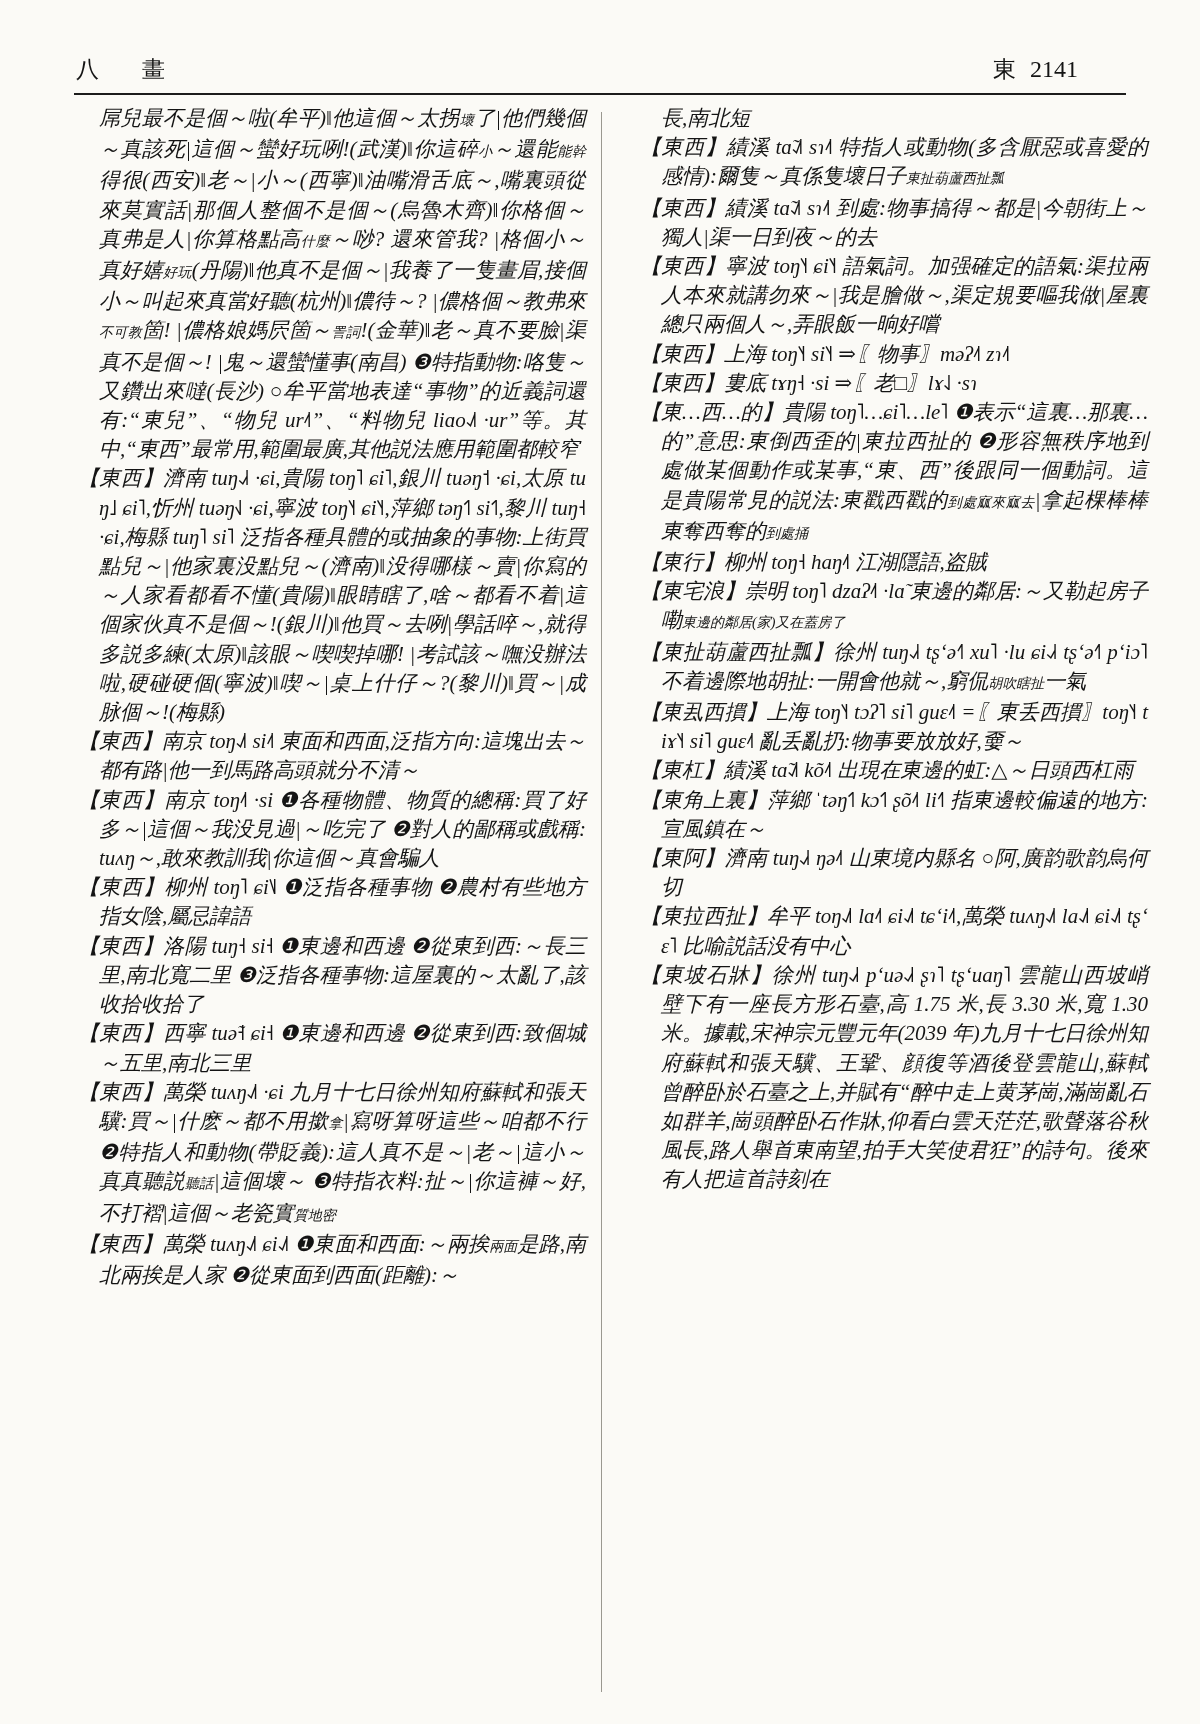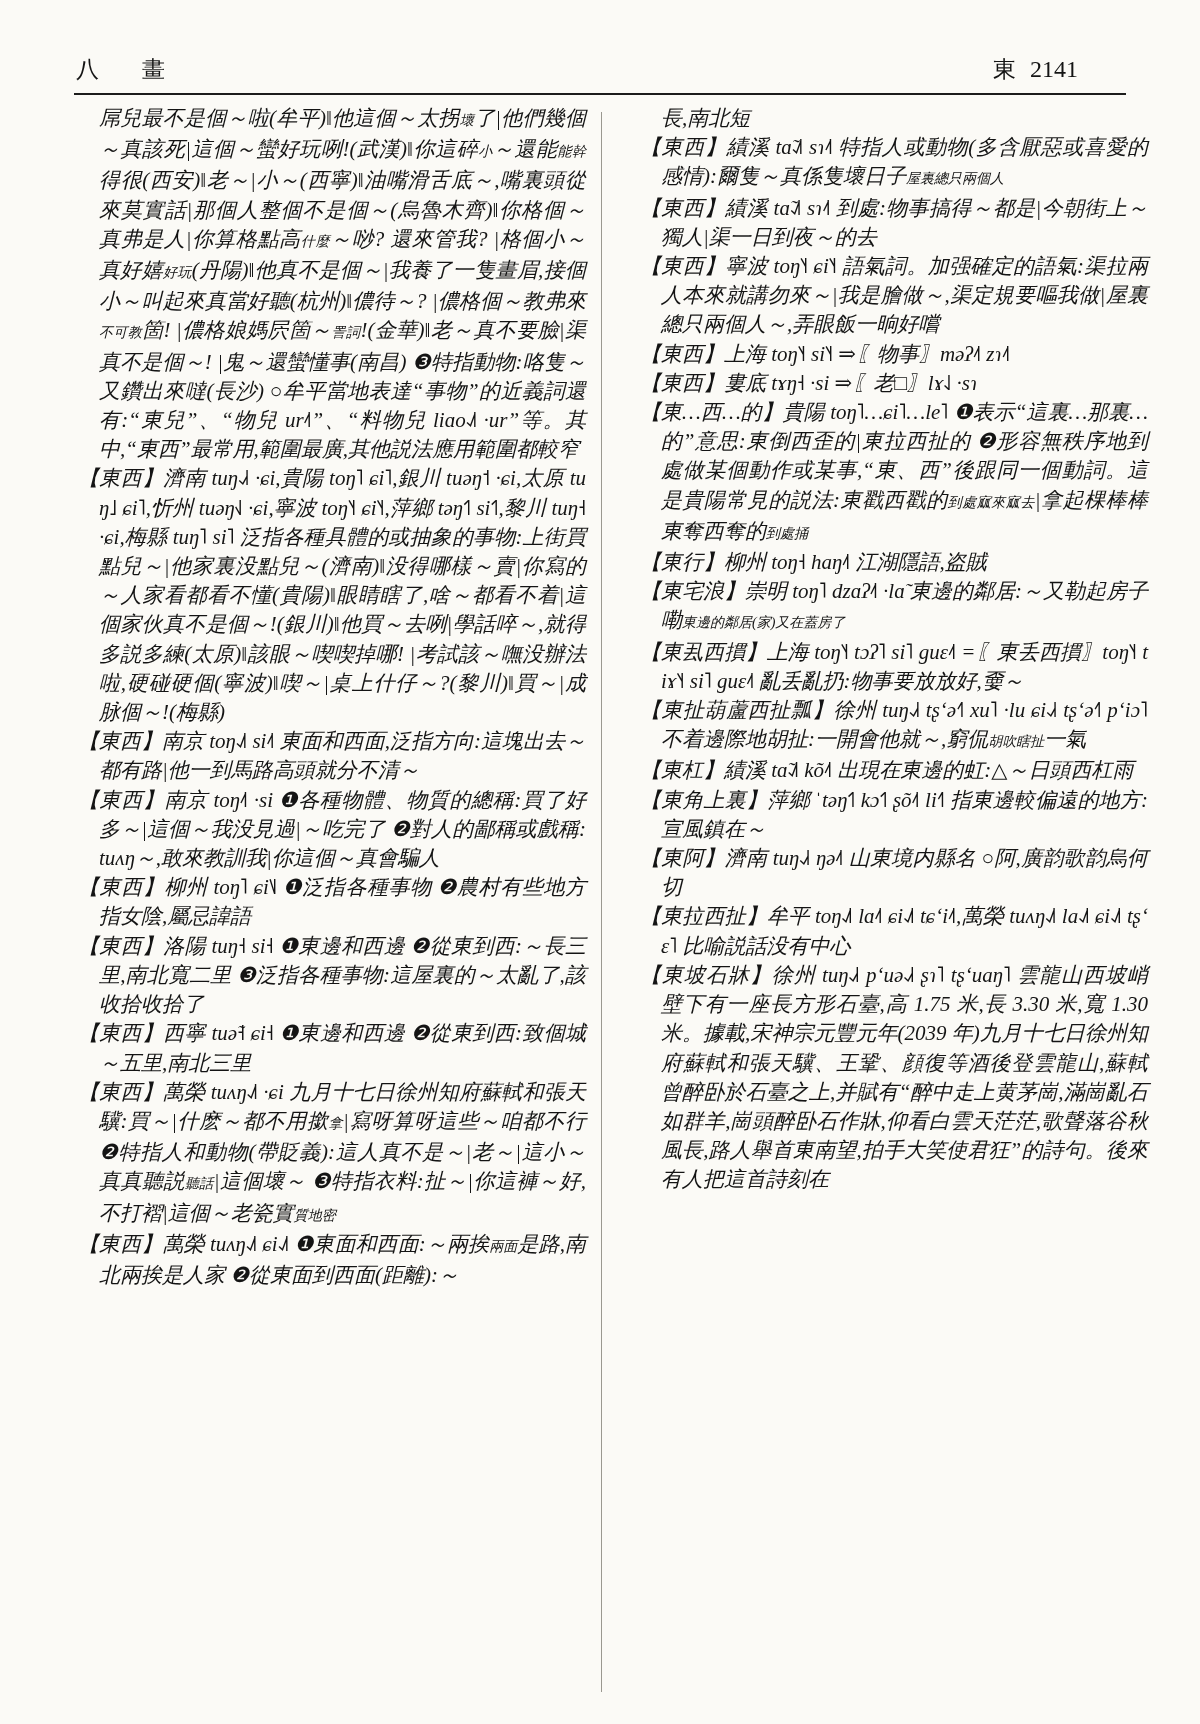--- a/index.html
+++ b/index.html
@@ -65,30 +65,30 @@
       <p class="entry hang"><span class="big">【東西】南京 toŋ˨˩˦ si˨˦ 東面和西面,泛指方向:這塊出去～都有路|他一到馬路高頭就分不清～</span></p>
       <p class="entry hang"><span class="big">【東西】南京 toŋ˨˦ ·si ❶各種物體、物質的總稱:買了好多～|這個～我没見過|～吃完了 ❷對人的鄙稱或戲稱:tuʌŋ～,敢來教訓我|你這個～真會騙人</span></p>
       <p class="entry hang"><span class="big">【東西】柳州 toŋ˥ ɕi˥˩ ❶泛指各種事物 ❷農村有些地方指女陰,屬忌諱語</span></p>
       <p class="entry hang"><span class="big">【東西】洛陽 tuŋ˧ si˧ ❶東邊和西邊 ❷從東到西:～長三里,南北寬二里 ❸泛指各種事物:這屋裏的～太亂了,該收拾收拾了</span></p>
       <p class="entry hang"><span class="big">【東西】西寧 tuə̃˧ ɕi˧ ❶東邊和西邊 ❷從東到西:致個城～五里,南北三里</span></p>
       <p class="entry hang"><span class="big">【東西】萬榮 tuʌŋ˨˩˦ ·ɕi 九月十七日徐州知府蘇軾和張天驥:買～|什麽～都不用撳</span><span class="small">拿</span><span class="big">|寫呀算呀這些～咱都不行 ❷特指人和動物(帶貶義):這人真不是～|老～|這小～真真聽説</span><span class="small">聽話</span><span class="big">|這個壞～ ❸特指衣料:扯～|你這褲～好,不打褶|這個～老瓷實</span><span class="small">質地密</span></p>
       <p class="entry hang"><span class="big">【東西】萬榮 tuʌŋ˨˩˦ ɕi˨˩˦ ❶東面和西面:～兩挨</span><span class="small">兩面</span><span class="big">是路,南北兩挨是人家 ❷從東面到西面(距離):～</span></p>
     </div>
   <div class="col right">
       <p class="entry"><span class="big">長,南北短</span></p>
-      <p class="entry hang"><span class="big">【東西】績溪 tɑ̃˨˩˦ sɿ˨˦ 特指人或動物(多含厭惡或喜愛的感情):爾隻～真係隻壞日子</span><span class="small">屋裏總只兩個人</span></p>
+      <p class="entry hang"><span class="big">【東西】績溪 tɑ̃˨˩˦ sɿ˨˦ 特指人或動物(多含厭惡或喜愛的感情):爾隻～真係隻壞日子</span><span class="small">東扯葫蘆西扯瓢</span></p>
       <p class="entry hang"><span class="big">【東西】績溪 tɑ̃˨˩˦ sɿ˨˦ 到處:物事搞得～都是|今朝街上～獨人|渠一日到夜～的去</span></p>
       <p class="entry hang"><span class="big">【東西】寧波 toŋ˥˧ ɕi˥˧ 語氣詞。加强確定的語氣:渠拉兩人本來就講勿來～|我是膾做～,渠定規要嘔我做|屋裏總只兩個人～,弄眼飯一晌好嚐</span></p>
       <p class="entry hang"><span class="big">【東西】上海 toŋ˥˧ si˥˧ ⇒〖物事〗məʔ˨˦ zɿ˨˦</span></p>
       <p class="entry hang"><span class="big">【東西】婁底 tɤŋ˧ ·si ⇒〖老□〗lɤ˨˩ ·sɿ</span></p>
       <p class="entry hang"><span class="big">【東…西…的】貴陽 toŋ˥…ɕi˥…le˥ ❶表示“這裏…那裏…的”意思:東倒西歪的|東拉西扯的 ❷形容無秩序地到處做某個動作或某事,“東、西”後跟同一個動詞。這是貴陽常見的説法:東戳西戳的</span><span class="small">到處寙來寙去</span><span class="big">|拿起棵棒棒東奪西奪的</span><span class="small">到處捅</span></p>
       <p class="entry hang"><span class="big">【東行】柳州 toŋ˧ haŋ˨˦ 江湖隱語,盗賊</span></p>
       <p class="entry hang"><span class="big">【東宅浪】崇明 toŋ˥ dzɑʔ˨˦ ·lɑ̃ 東邊的鄰居:～又勒起房子嘞</span><span class="small">東邊的鄰居(家)又在蓋房了</span></p>
+      <p class="entry hang"><span class="big">【東扯葫蘆西扯瓢】徐州 tuŋ˨˩˧ tʂʻə˧˥ xu˥ ·lu ɕi˨˩˧ tʂʻə˧˥ pʻiɔ˥ 不着邊際地胡扯:一開會他就～,窮侃</span><span class="small">胡吹瞎扯</span><span class="big">一氣</span></p>
       <p class="entry hang"><span class="big">【東厾西摜】上海 toŋ˥˧ tɔʔ˥ si˥ guɛ˨˦ =〖東丢西摜〗toŋ˥˧ tiɤ˥˧ si˥ guɛ˨˦ 亂丢亂扔:物事要放放好,嫑～</span></p>
-      <p class="entry hang"><span class="big">【東扯葫蘆西扯瓢】徐州 tuŋ˨˩˧ tʂʻə˧˥ xu˥ ·lu ɕi˨˩˧ tʂʻə˧˥ pʻiɔ˥ 不着邊際地胡扯:一開會他就～,窮侃</span><span class="small">胡吹瞎扯</span><span class="big">一氣</span></p>
       <p class="entry hang"><span class="big">【東杠】績溪 tɑ̃˨˩˦ kõ˨˦ 出現在東邊的虹:△～日頭西杠雨</span></p>
       <p class="entry hang"><span class="big">【東角上裏】萍鄉 ˈtəŋ˦˥ kɔ˦˥ ʂõ˨˦ li˧˥ 指東邊較偏遠的地方:宣風鎮在～</span></p>
       <p class="entry hang"><span class="big">【東阿】濟南 tuŋ˨˩˧ ŋə˨˦ 山東境内縣名 ○阿,廣韵歌韵烏何切</span></p>
       <p class="entry hang"><span class="big">【東拉西扯】牟平 toŋ˨˩˦ lɑ˨˦ ɕi˨˩˦ tɕʻi˨˦,萬榮 tuʌŋ˨˩˦ la˨˩˦ ɕi˨˩˦ tʂʻɛ˥ 比喻説話没有中心</span></p>
       <p class="entry hang"><span class="big">【東坡石牀】徐州 tuŋ˨˩˧ pʻuə˨˩˧ ʂɿ˥ tʂʻuaŋ˥ 雲龍山西坡峭壁下有一座長方形石臺,高 1.75 米,長 3.30 米,寬 1.30 米。據載,宋神宗元豐元年(2039 年)九月十七日徐州知府蘇軾和張天驥、王鞏、顔復等酒後登雲龍山,蘇軾曾醉卧於石臺之上,并賦有“醉中走上黄茅崗,滿崗亂石如群羊,崗頭醉卧石作牀,仰看白雲天茫茫,歌聲落谷秋風長,路人舉首東南望,拍手大笑使君狂”的詩句。後來有人把這首詩刻在</span></p>
     </div>
 
 </div>
 
 </body></html>

